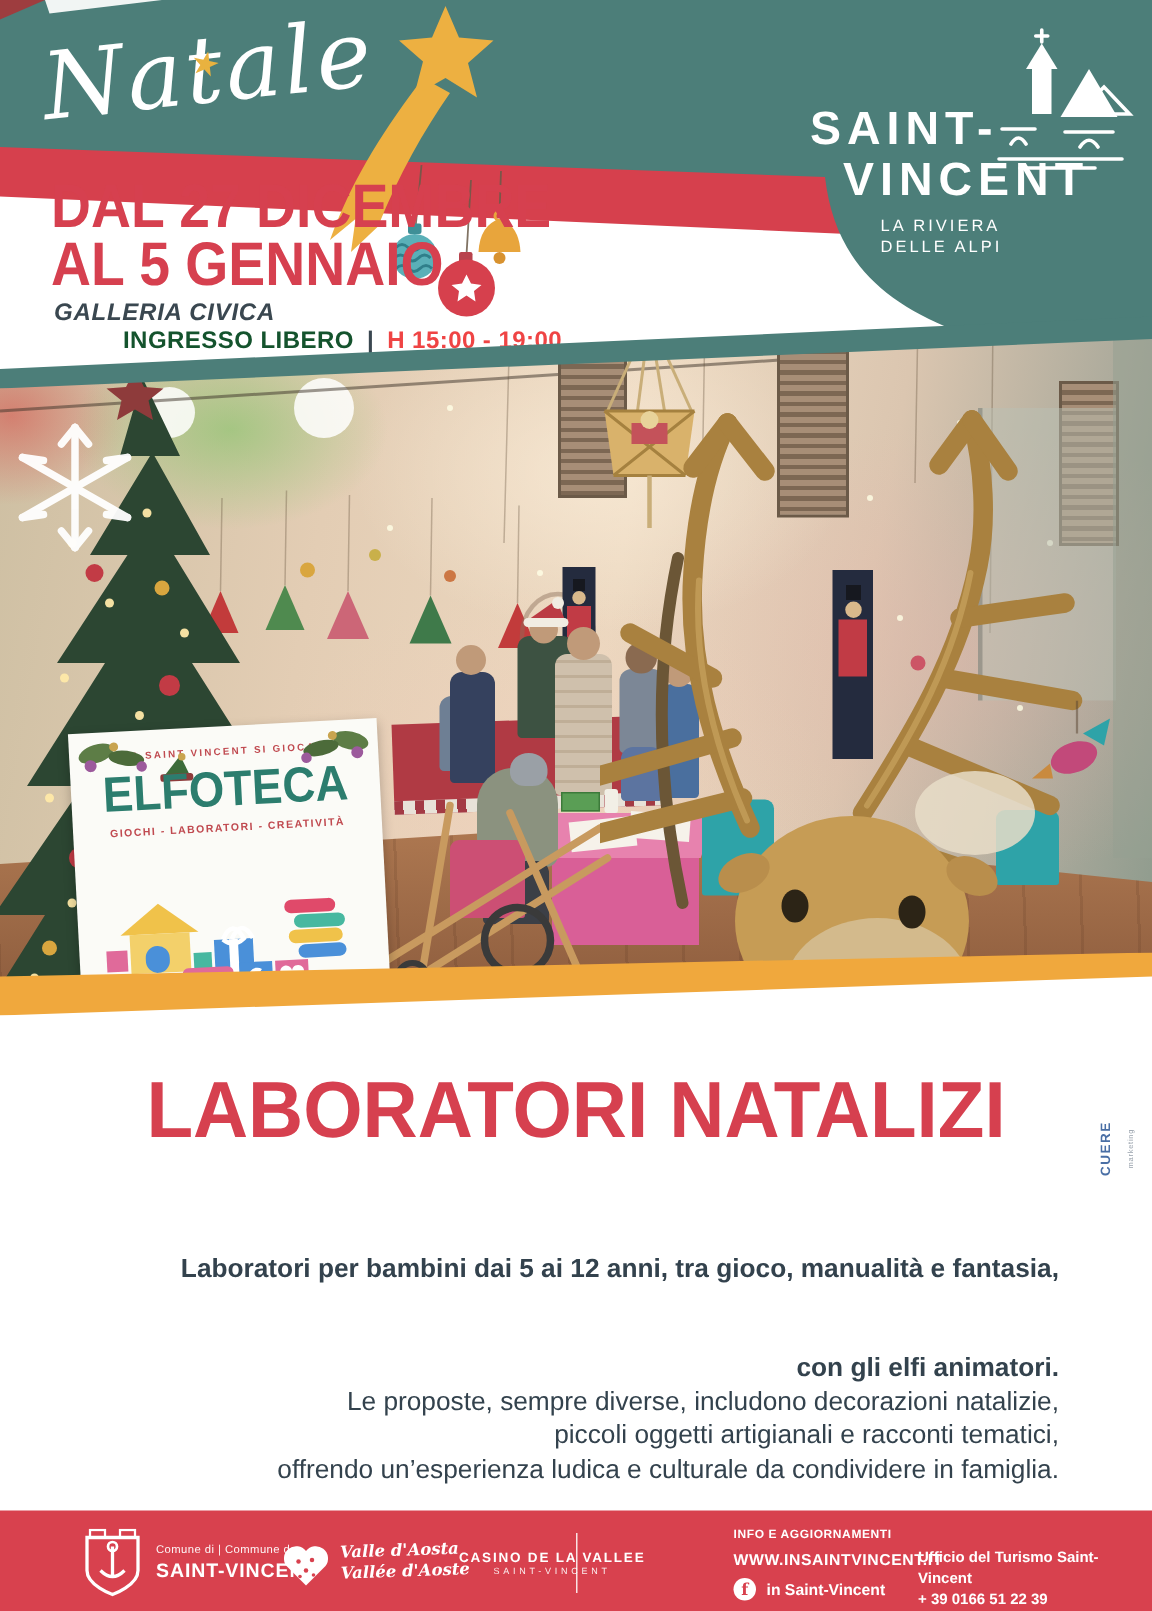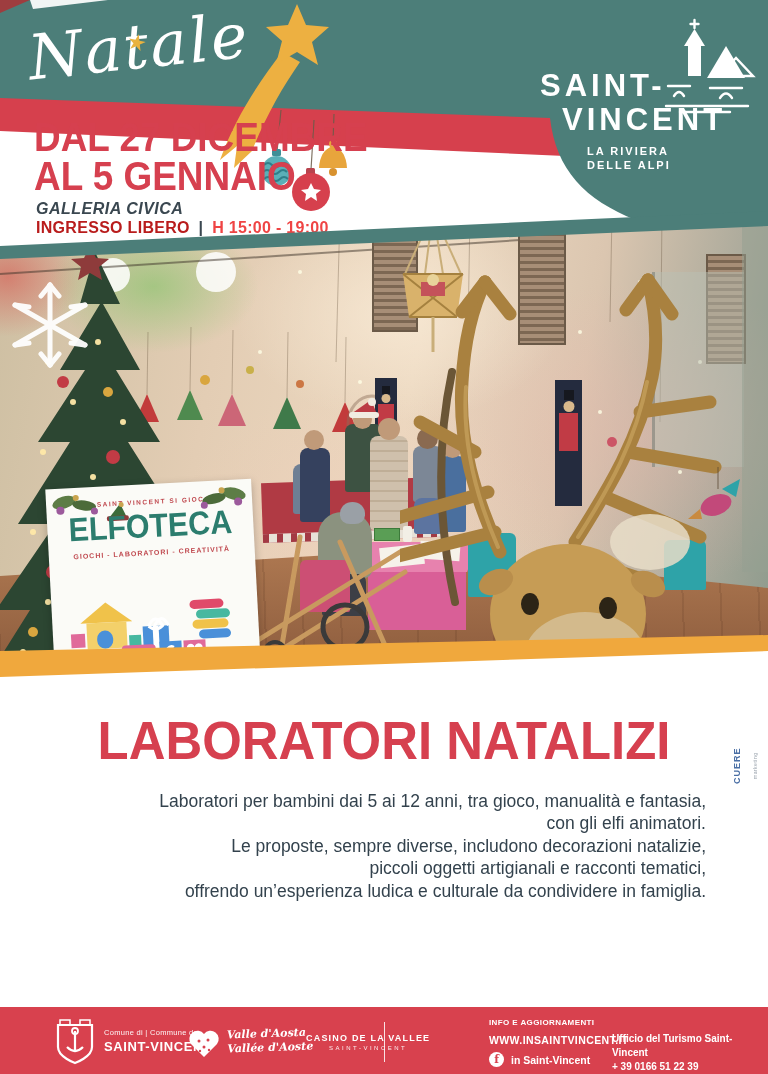--- a/index.html
+++ b/index.html
@@ -9,29 +9,29 @@
   .abs{position:absolute;}
 
   
   .hdr-svg{position:absolute;left:0;top:0;}
   .natale{position:absolute;left:28px;top:10px;color:#fff;font-family:"DejaVu Serif",serif;
           font-style:italic;font-size:62px;letter-spacing:2px;transform:rotate(-6deg);}
   .natale-star{position:absolute;left:127px;top:30px;color:#e9b23f;font-size:22px;transform:rotate(12deg);}
   .brand{position:absolute;left:540px;top:70px;width:220px;color:#fff;}
   .brand .l1{font-size:31px;font-weight:600;letter-spacing:4px;line-height:1;}
   .brand .l2{font-size:31px;font-weight:600;letter-spacing:4px;line-height:1;margin:3px 0 0 22px;}
-  .brand .tag{font-size:11px;font-weight:700;letter-spacing:2px;margin-left:47px;line-height:1.3;}
+  .brand .tag{font-size:11px;font-weight:400;letter-spacing:2px;margin-left:47px;line-height:1.3;}
   .brand .tag2{}
   .emblem{position:absolute;left:660px;top:14px;}
 
   .dates{position:absolute;left:34px;top:118px;color:#d6404f;font-weight:700;
          font-size:41px;line-height:0.96;letter-spacing:0px;transform:scaleX(.9);transform-origin:left top;}
   .venue{position:absolute;left:36px;top:200px;color:#3a4750;font-weight:700;font-size:16px;letter-spacing:.5px;font-style:italic;}
   .admline{position:absolute;left:36px;top:219px;font-weight:700;font-size:16px;letter-spacing:.3px;}
-  .admline .adm{color:#b91c1c;}
+  .admline .adm{color:#14532d;margin-left:46px;}
   .admline .sep{color:#3a4750;margin:0 4px;}
   .admline .hrs{color:#ef4444;}
 
   
   .photo{position:absolute;left:0;top:212px;width:768px;height:465px;overflow:hidden;
      clip-path:polygon(0 44px,768px 12px,768px 438px,0 455px);
      background:
       radial-gradient(150px 95px at 20% 16%, rgba(120,195,95,.55), transparent 70%),
       radial-gradient(110px 85px at 1% 14%, rgba(215,75,70,.55), transparent 70%),
       radial-gradient(230px 150px at 52% 22%, rgba(255,243,224,.55), transparent 72%),
@@ -74,21 +74,21 @@
   .strip-teal{position:absolute;left:0;top:0;width:768px;height:300px;background:#4c7e79;
      clip-path:polygon(0 246px,768px 211px,768px 226px,0 259px);}
   .strip-orange{position:absolute;left:0;top:600px;width:768px;height:110px;background:#f0a83d;
      clip-path:polygon(0 51px,768px 35px,768px 51px,0 77px);}
 
   
   .title{position:absolute;left:0;top:710px;width:768px;text-align:center;color:#d6404f;
      font-size:53px;font-weight:700;letter-spacing:0;transform:scaleX(.96);}
   .bodytxt{position:absolute;left:60px;top:790px;width:646px;text-align:right;color:#33424d;
      font-size:17.5px;line-height:22.4px;}
-  .bodytxt .b{font-weight:400;}
+  .bodytxt .b{font-weight:700;margin-top:44px;}
 
   
   .footer{position:absolute;left:0;top:1007px;width:768px;height:67px;background:#d8414e;color:#fff;}
   .f-comune{position:absolute;left:104px;top:21px;}
   .f-comune .pre{font-size:7.5px;opacity:.95;letter-spacing:.3px;}
   .f-comune .nm{font-size:13px;font-weight:700;letter-spacing:.6px;margin-top:2px;}
   .f-region{position:absolute;left:227px;top:20px;font-family:"DejaVu Serif",serif;font-style:italic;
      font-weight:700;font-size:11px;line-height:1.25;transform:rotate(-2deg);}
   .f-casino{position:absolute;left:306px;top:26px;text-align:center;}
   .f-casino .c1{font-size:9px;font-weight:700;letter-spacing:1.2px;}

